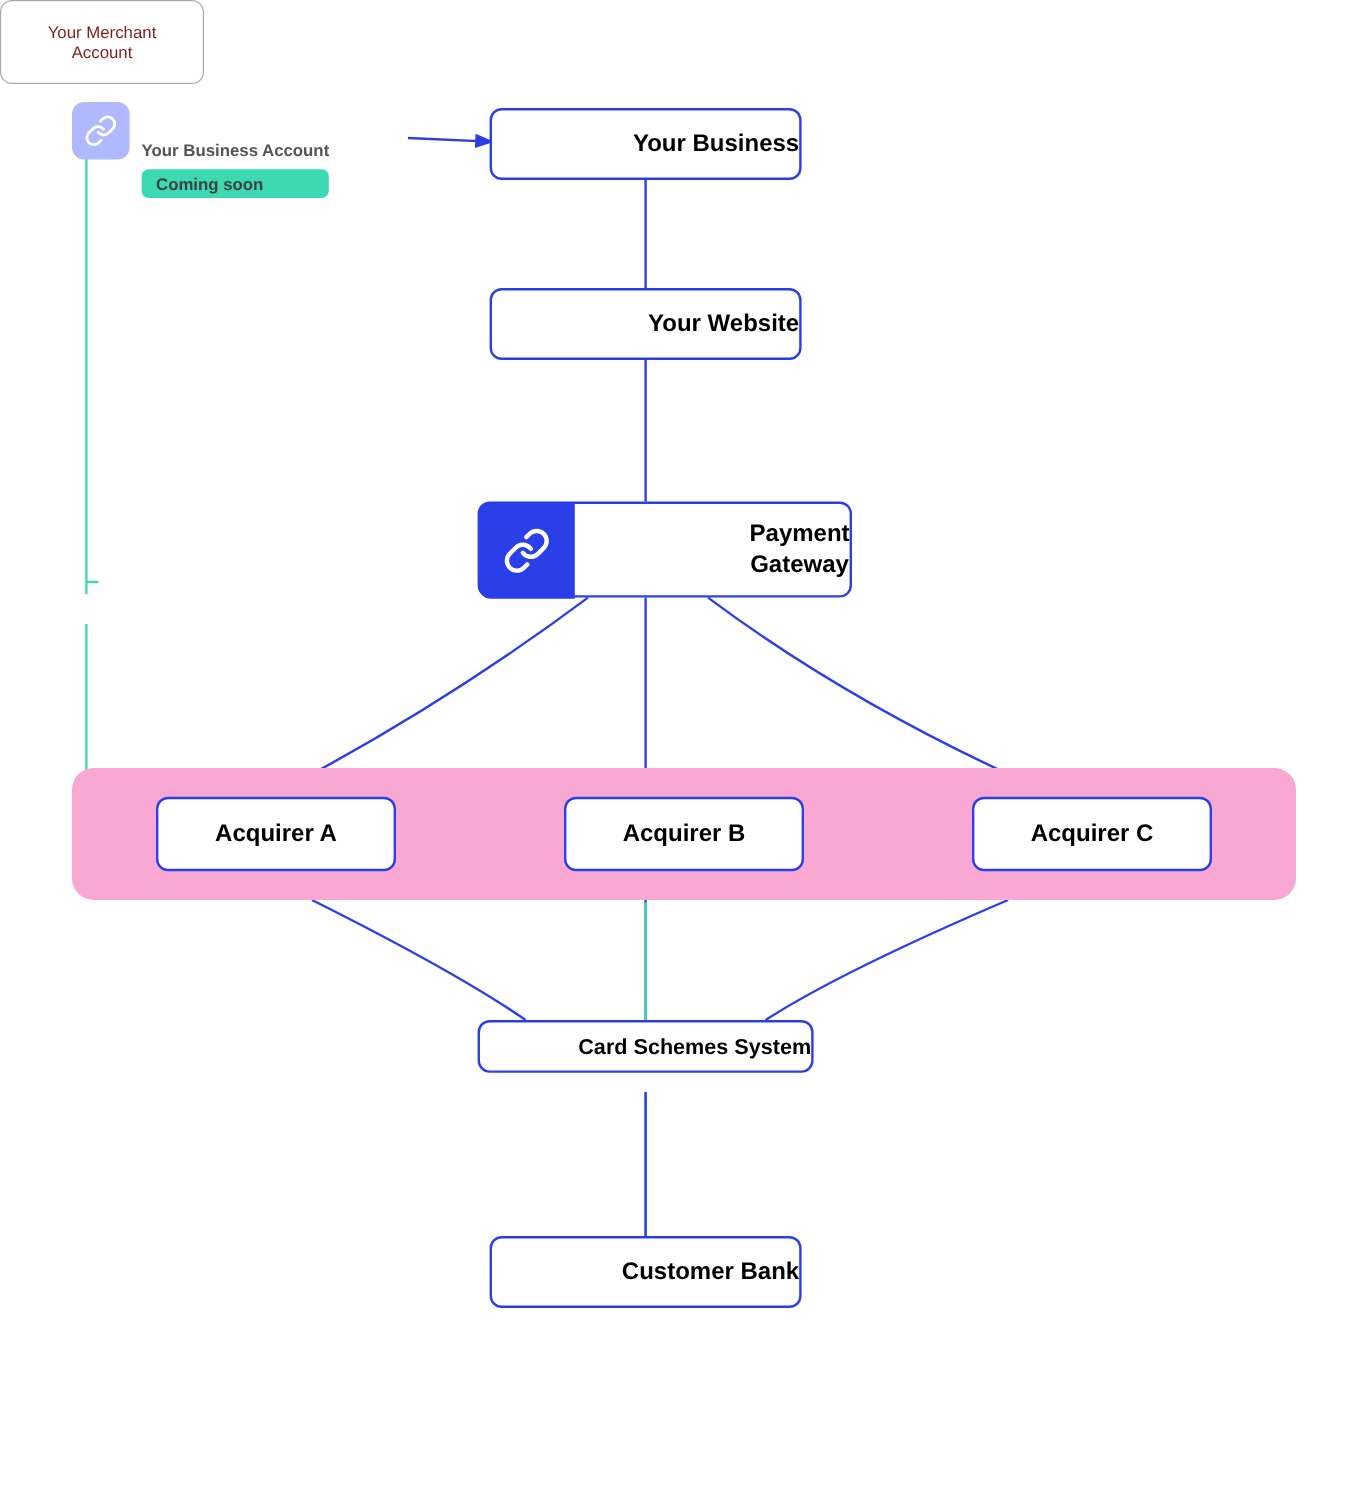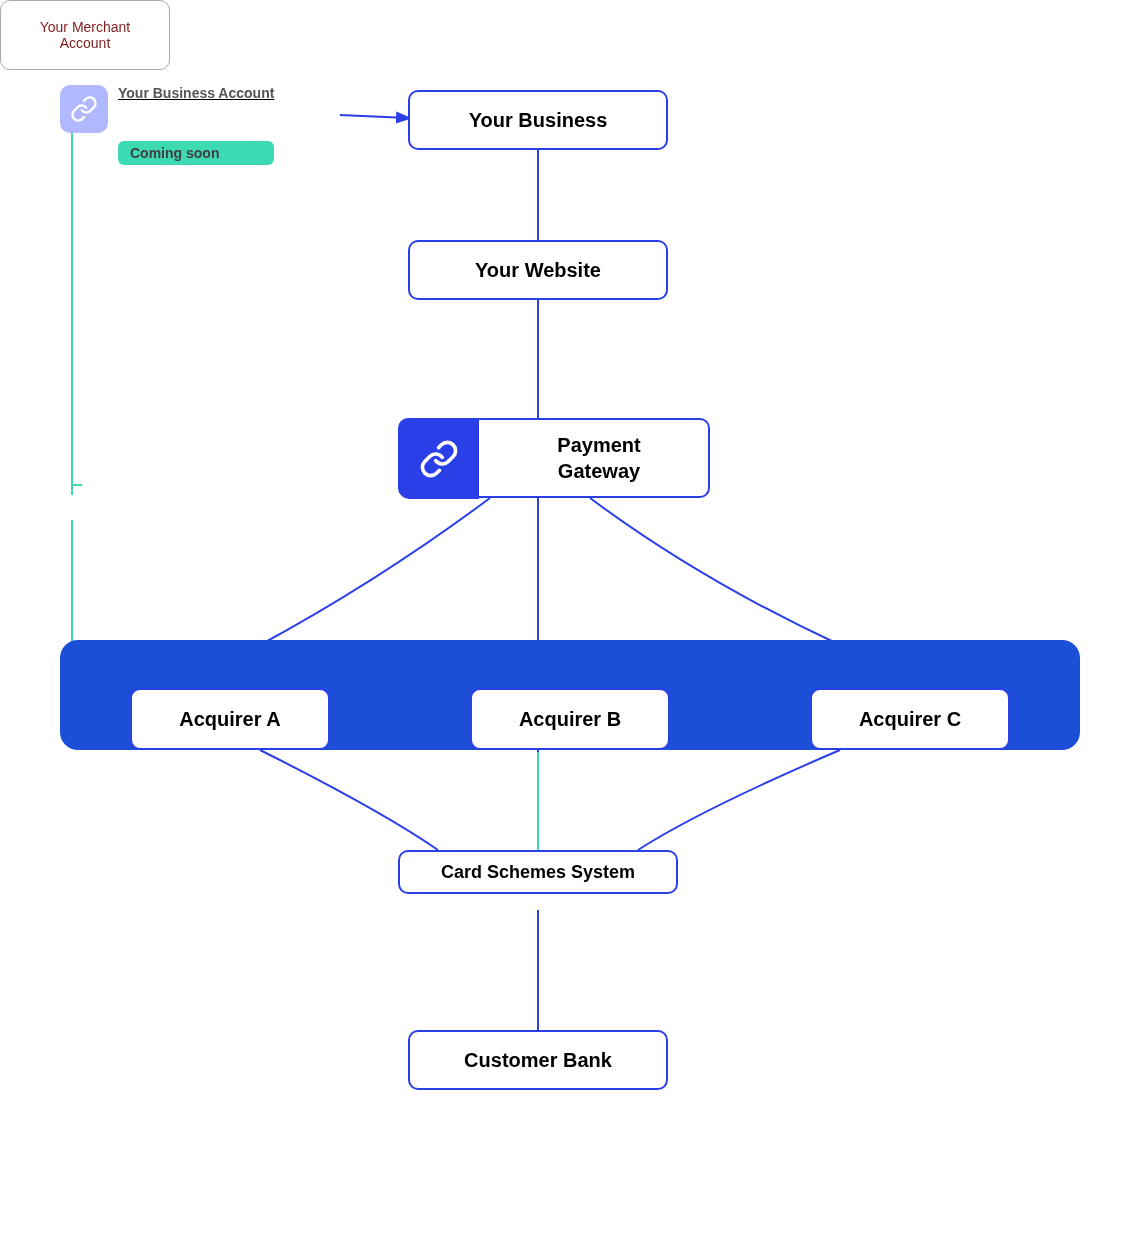--- a/index.html
+++ b/index.html
@@ -68,21 +68,21 @@
       background: #3dd9b3;
       top: -4px;
     }
 
     
     .node {
       position: absolute;
       border-radius: 10px;
       display: flex;
       align-items: center;
-      justify-content: center;
+      justify-content: flex-end;
       text-align: center;
     }
     .node-outline {
       border: 2px solid #2b3fe8;
       background: #fff;
     }
     .node-business {
       width: 260px;
       height: 60px;
       left: 408px;
@@ -128,23 +128,22 @@
     .node-business-account {
       position: absolute;
       left: 60px;
       top: 85px;
       display: flex;
       flex-direction: column;
       gap: 8px;
     }
     .business-account-inner {
       display: flex;
-      align-items: flex-start;
+      align-items: flex-end;
       gap: 10px;
-      text-decoration: underline;
     }
     .biz-icon {
       width: 48px;
       height: 48px;
       background: #b0b8ff;
       border-radius: 10px;
       display: flex;
       align-items: center;
       justify-content: center;
     }
@@ -182,24 +181,24 @@
       justify-content: center;
     }
 
     
     .acquirers-band {
       position: absolute;
       left: 60px;
       top: 640px;
       width: 1020px;
       height: 110px;
-      background: #1d4ed8;
+      background: #f9a8d4;
       border-radius: 18px;
       display: flex;
-      align-items: flex-end;
+      align-items: center;
       justify-content: space-around;
     }
     .node-acquirer {
       width: 200px;
       height: 62px;
       border: 2px solid #2b3fe8;
       background: #fff;
       border-radius: 10px;
       font-size: 20px;
       font-weight: 700;

